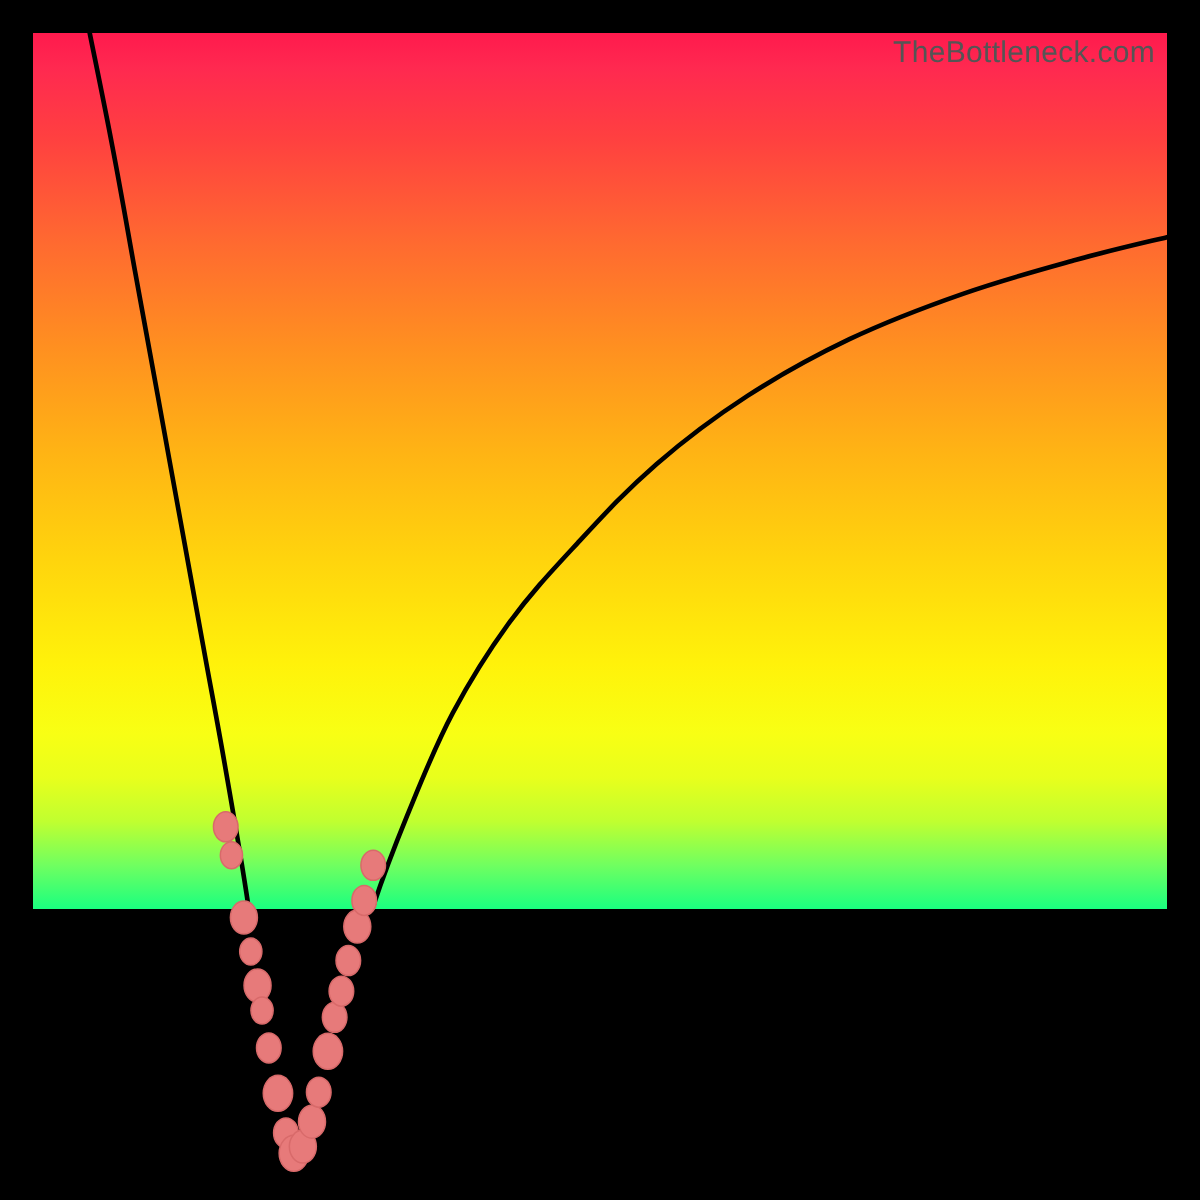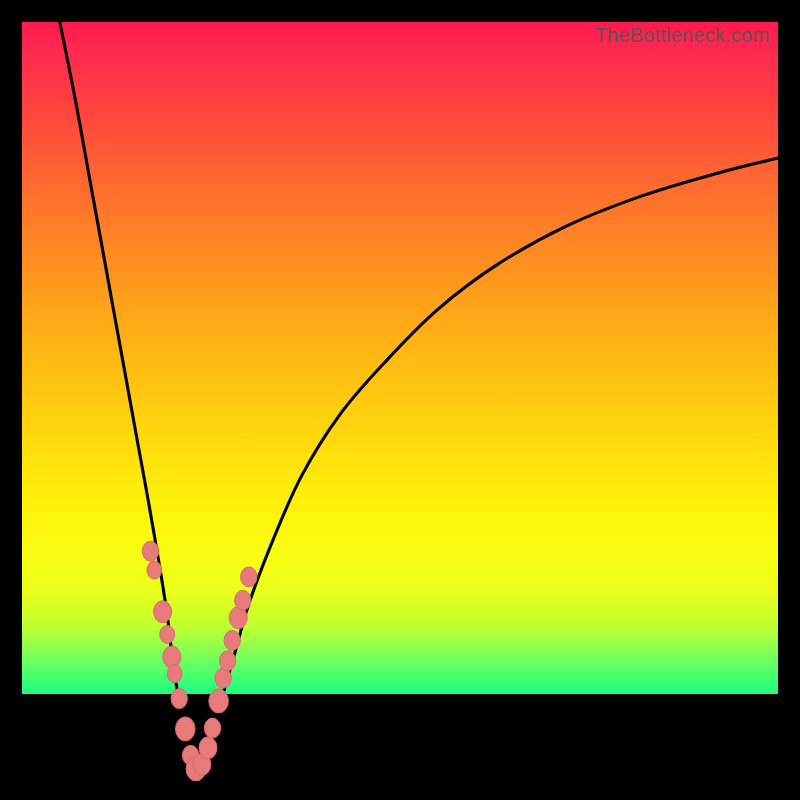--- a/index.html
+++ b/index.html
@@ -9,21 +9,21 @@
     height: 800px;
     background: #000000;
     overflow: hidden;
     font-family: Arial, Helvetica, sans-serif;
   }
   .frame {
     position: absolute;
     left: 22px;
     top: 22px;
     width: 756px;
-    height: 672px;
+    height: 584px;
     background: linear-gradient(to bottom,
       #ff1a4d 0%,
       #ff2950 4%,
       #ff4040 12%,
       #ff6a30 24%,
       #ff9020 36%,
       #ffb414 48%,
       #ffd40d 60%,
       #fff20a 72%,
       #f8ff14 80%,

